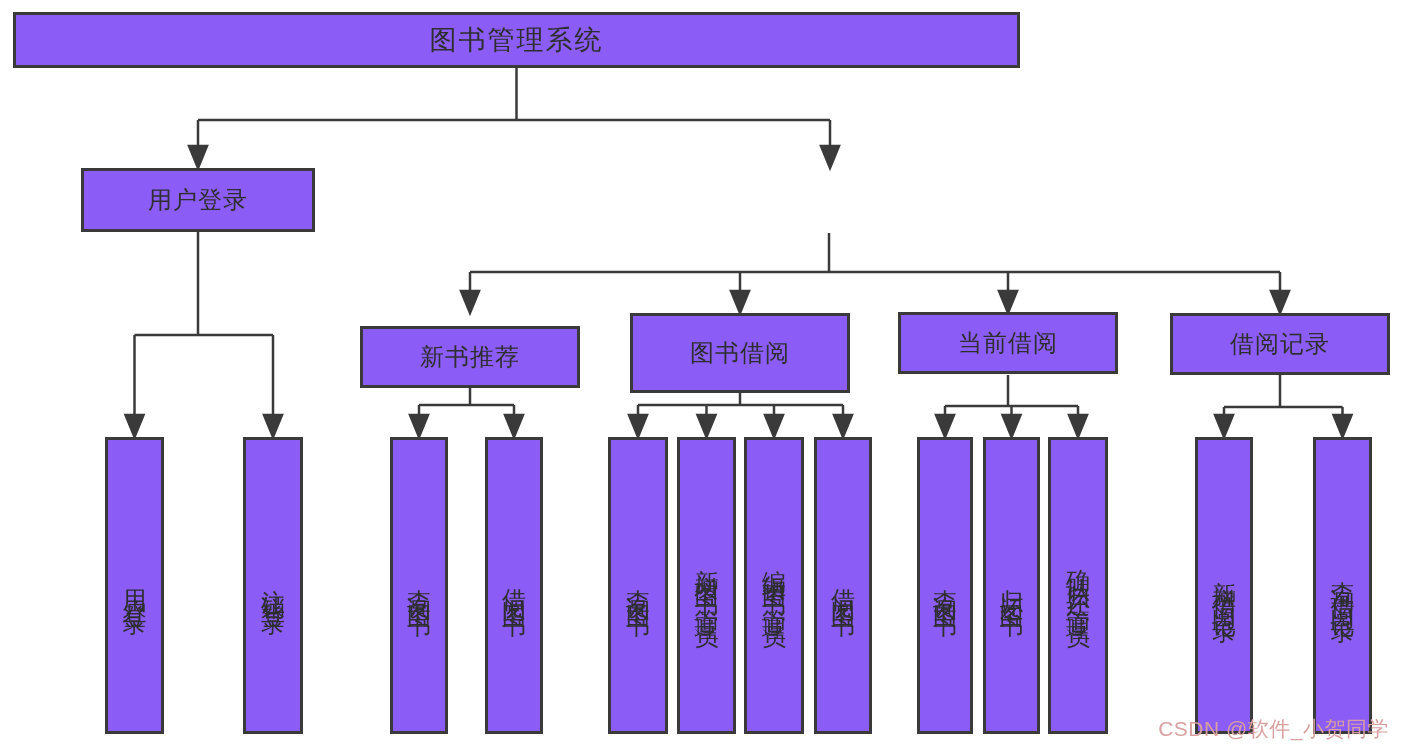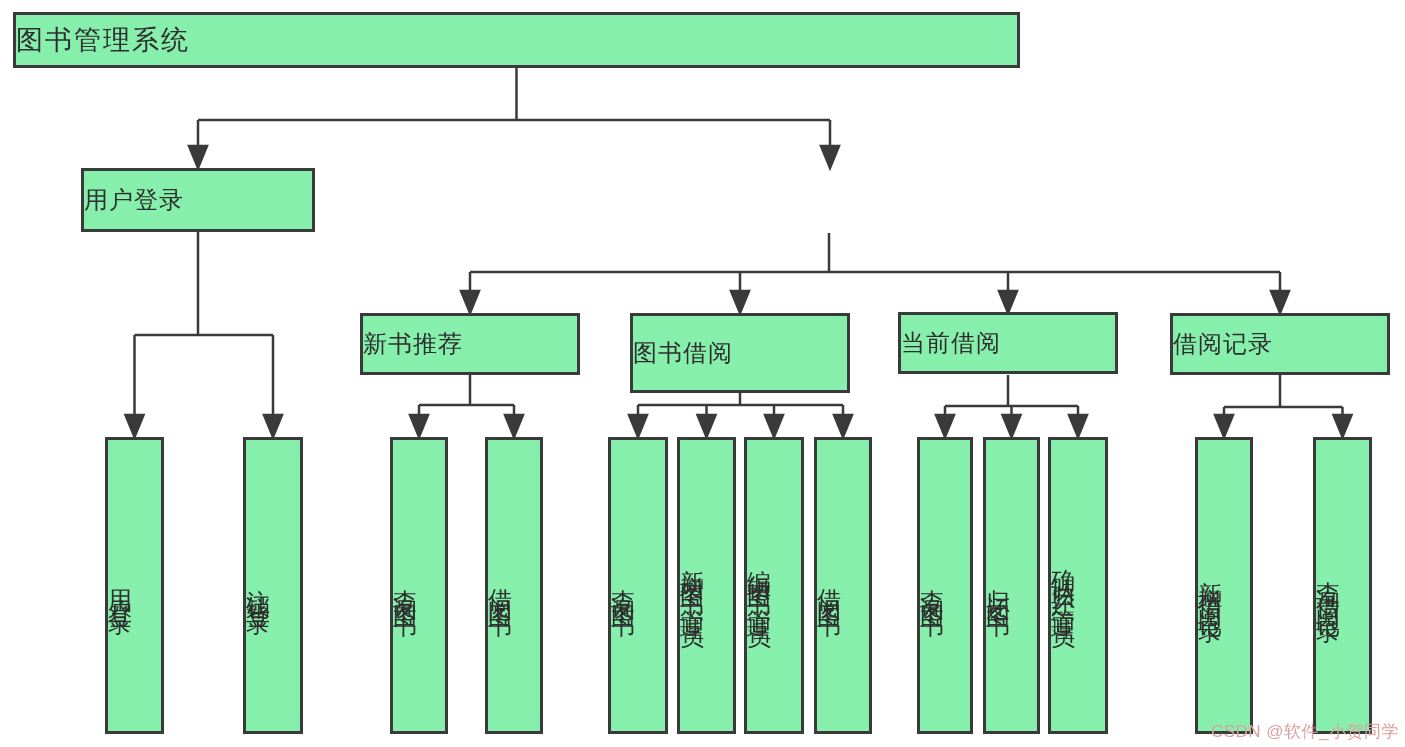--- a/index.html
+++ b/index.html
@@ -3,31 +3,31 @@
 <meta charset="utf-8">
 <title>Diagram</title>
 <style>
   html,body{margin:0;padding:0;background:#ffffff;}
   .canvas{
     position:relative;width:1405px;height:747px;background:#ffffff;overflow:hidden;
     font-family:"Liberation Sans","DejaVu Sans",sans-serif;color:#2e2e2e;
   }
   .wires{position:absolute;left:0;top:0;z-index:1;}
   .box{
-    position:absolute;z-index:2;box-sizing:border-box;background:#86efac;
-    border:3px solid #3a3a3a;display:flex;align-items:center;justify-content:flex-start;
+    position:absolute;z-index:2;box-sizing:border-box;background:#8b5cf6;
+    border:3px solid #3a3a3a;display:flex;align-items:center;justify-content:center;
   }
   .box.h span{font-size:24px;letter-spacing:1px;line-height:1;white-space:nowrap;}
   .box.root span{font-size:27px;letter-spacing:2px;}
   .box.v span{
     writing-mode:vertical-rl;font-size:24px;letter-spacing:8px;line-height:1;
   }
   .watermark{
-    position:absolute;right:6px;bottom:4px;z-index:5;
-    font-size:17px;letter-spacing:0.5px;color:#d9a0a0;white-space:nowrap;text-align:center;
+    position:absolute;right:16px;bottom:4px;z-index:5;
+    font-size:21px;letter-spacing:0.5px;color:#d9a0a0;white-space:nowrap;text-align:center;
   }
 </style>
 </head>
 <body>
 
 <div class="canvas">
 
   <svg class="wires" width="1405" height="747" viewBox="0 0 1405 747">
     <g stroke="#3a3a3a" stroke-width="2.5" fill="#3a3a3a">
 
@@ -93,21 +93,21 @@
   </svg>
 
   <div class="box h root" style="left:13px;top:12px;width:1007px;height:56px">
     <span>图书管理系统</span>
   </div>
 
   <div class="box h" style="left:81px;top:168px;width:234px;height:64px">
     <span>用户登录</span>
   </div>
 
-  <div class="box h" style="left:360px;top:313px;width:220px;height:62px">
+  <div class="box h" style="left:360px;top:326px;width:220px;height:62px">
     <span>新书推荐</span>
   </div>
   <div class="box h" style="left:630px;top:313px;width:220px;height:80px">
     <span>图书借阅</span>
   </div>
   <div class="box h" style="left:898px;top:312px;width:220px;height:62px">
     <span>当前借阅</span>
   </div>
   <div class="box h" style="left:1170px;top:313px;width:220px;height:62px">
     <span>借阅记录</span>

